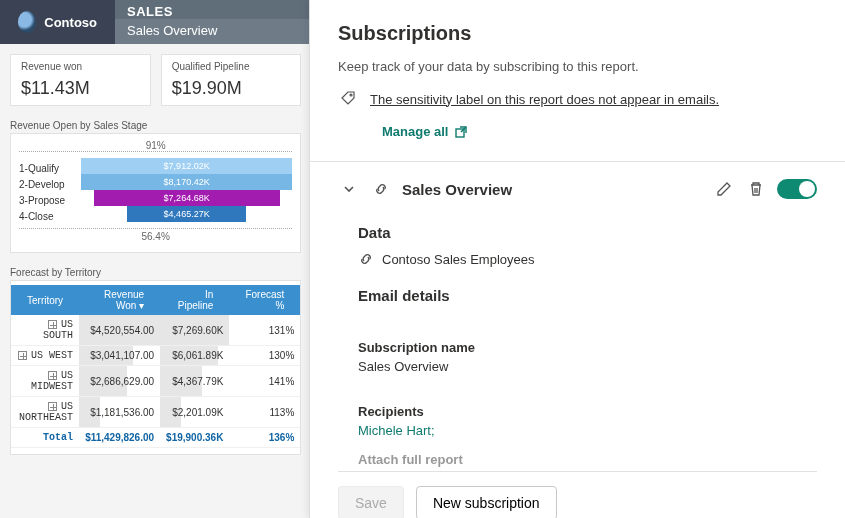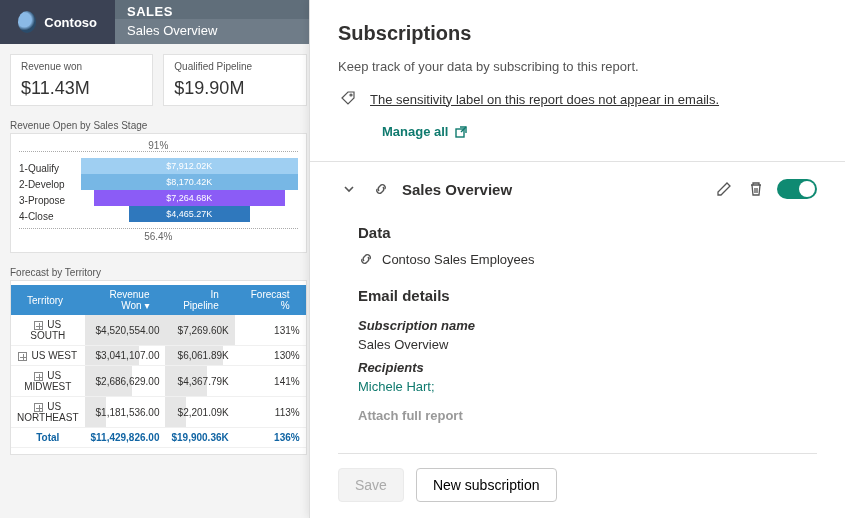--- a/index.html
+++ b/index.html
@@ -22,21 +22,21 @@
   .pct-bot { text-align:center; font-size:10px; color:#666; border-top:1px dotted #aaa; margin-top:6px; padding-top:2px;}
   .bar-row { display:flex; align-items:flex-end; gap:6px; margin:0 0;}
   .bar-row .blabel { width:56px; font-size:10px; }
   .bar-track { flex:1; height:16px; position:relative; }
   .bar-fill { height:100%; position:relative; text-align:center; font-size:9px; color:#fff; line-height:16px; overflow:hidden;}
   .tablecard { background:#fff; border:1px solid #e1e1e1; padding:4px 0 6px;}
   table { width:100%; border-collapse:collapse; font-size:10px; }
   thead th { background:#3a8fcf; color:#fff; font-weight:400; padding:4px 16px; text-align:right; }
   thead th:first-child { text-align:left; }
   tbody td { padding:4px 6px; text-align:right; border-bottom:1px solid #f0f0f0;}
-  tbody td:first-child { text-align:center; }
+  tbody td:first-child { text-align:right;font-family:Liberation Mono, monospace; }
   .total-row td { color:#1064a3; font-weight:600; }
   .cell-bar { position:relative; }
   .cell-bar .bg { position:absolute; left:0; top:0; bottom:0; background:#d5d5d5; opacity:.6; z-index:0;}
   .cell-bar span { position:relative; z-index:1;}
   .plus { display:inline-block; width:9px; height:9px; border:1px solid #888; margin-right:4px; vertical-align:middle; position:relative;}
   .plus::before,.plus::after{content:"";position:absolute;background:#888;}
   .plus::before{left:4px;top:1px;width:1px;height:7px;}
   .plus::after{top:4px;left:1px;height:1px;width:7px;}
 
   
@@ -46,21 +46,21 @@
   .panel .sens { display:flex; align-items:center; gap:10px; font-size:13px; color:#333; margin-bottom:14px;text-decoration:underline;}
   .panel .manage { display:flex; align-items:center; gap:6px; color:#0f7a6e; font-size:13px; font-weight:600; margin-bottom:22px; cursor:pointer;padding-left:44px;}
   .sep { border:none; border-top:1px solid #e1e1e1; margin:0 -28px 0; }
   .sub-head { display:flex; align-items:center; gap:10px; padding:16px 0 10px;}
   .sub-head .title { font-weight:600; font-size:15px; flex:1;}
   .toggle { width:40px; height:20px; background:#0f8a72; border-radius:20px; position:relative; cursor:pointer;}
   .toggle::after { content:""; width:16px; height:16px; background:#fff; border-radius:50%; position:absolute; right:2px; top:2px;}
   .iconbtn { width:22px; height:22px; display:flex; align-items:center; justify-content:center; color:#555; cursor:pointer; }
   .section-h { font-weight:600; font-size:15px; margin:14px 0 6px 20px;}
   .data-row { display:flex; align-items:center; gap:8px; margin:4px 0 6px 20px; font-size:13px;}
-  .field-lbl { font-weight:600; font-size:13px; margin:8px 0 4px 20px;font-style:italic;}
+  .field-lbl { font-weight:600; font-size:13px; margin:30px 0 4px 20px;}
   .field-val { font-size:13px; margin-left:20px;}
   .recipient { color:#0f7a6e; font-size:13px; margin-left:20px;}
   .attach { font-weight:600; font-size:13px; margin:14px 0 4px 20px; color:#999;}
   .footer { margin-top:auto; border-top:1px solid #e1e1e1; padding:14px 0 16px; display:flex; gap:12px;}
   .btn { border:1px solid #c8c8c8; background:#fff; padding:8px 16px; border-radius:4px; font-size:14px; cursor:pointer;}
   .btn.disabled { background:#f3f3f3; color:#aaa; border-color:#eaeaea; cursor:default;}
 
   svg { display:block; }
 </style>
 </head>
@@ -103,21 +103,21 @@
             </div>
             <div class="bar-row">
               <div class="blabel">2-Develop</div>
    <div class="bar-track">
                 <div class="bar-fill" style="width:100%;background:#77b7e5;margin:0 auto;">$8,170.42K</div>
               </div>
             </div>
             <div class="bar-row">
               <div class="blabel">3-Propose</div>
    <div class="bar-track">
-                <div class="bar-fill" style="width:88%;background:#8b5cf6;margin:0 auto;">$7,264.68K</div>
+                <div class="bar-fill" style="width:88%;background:#a21caf;margin:0 auto;">$7,264.68K</div>
               </div>
             </div>
             <div class="bar-row">
               <div class="blabel">4-Close</div>
    <div class="bar-track">
                 <div class="bar-fill" style="width:56%;background:#2f78bd;margin:0 auto;">$4,465.27K</div>
               </div>
             </div>
           </div>
         <div class="pct-bot">56.4%</div>

